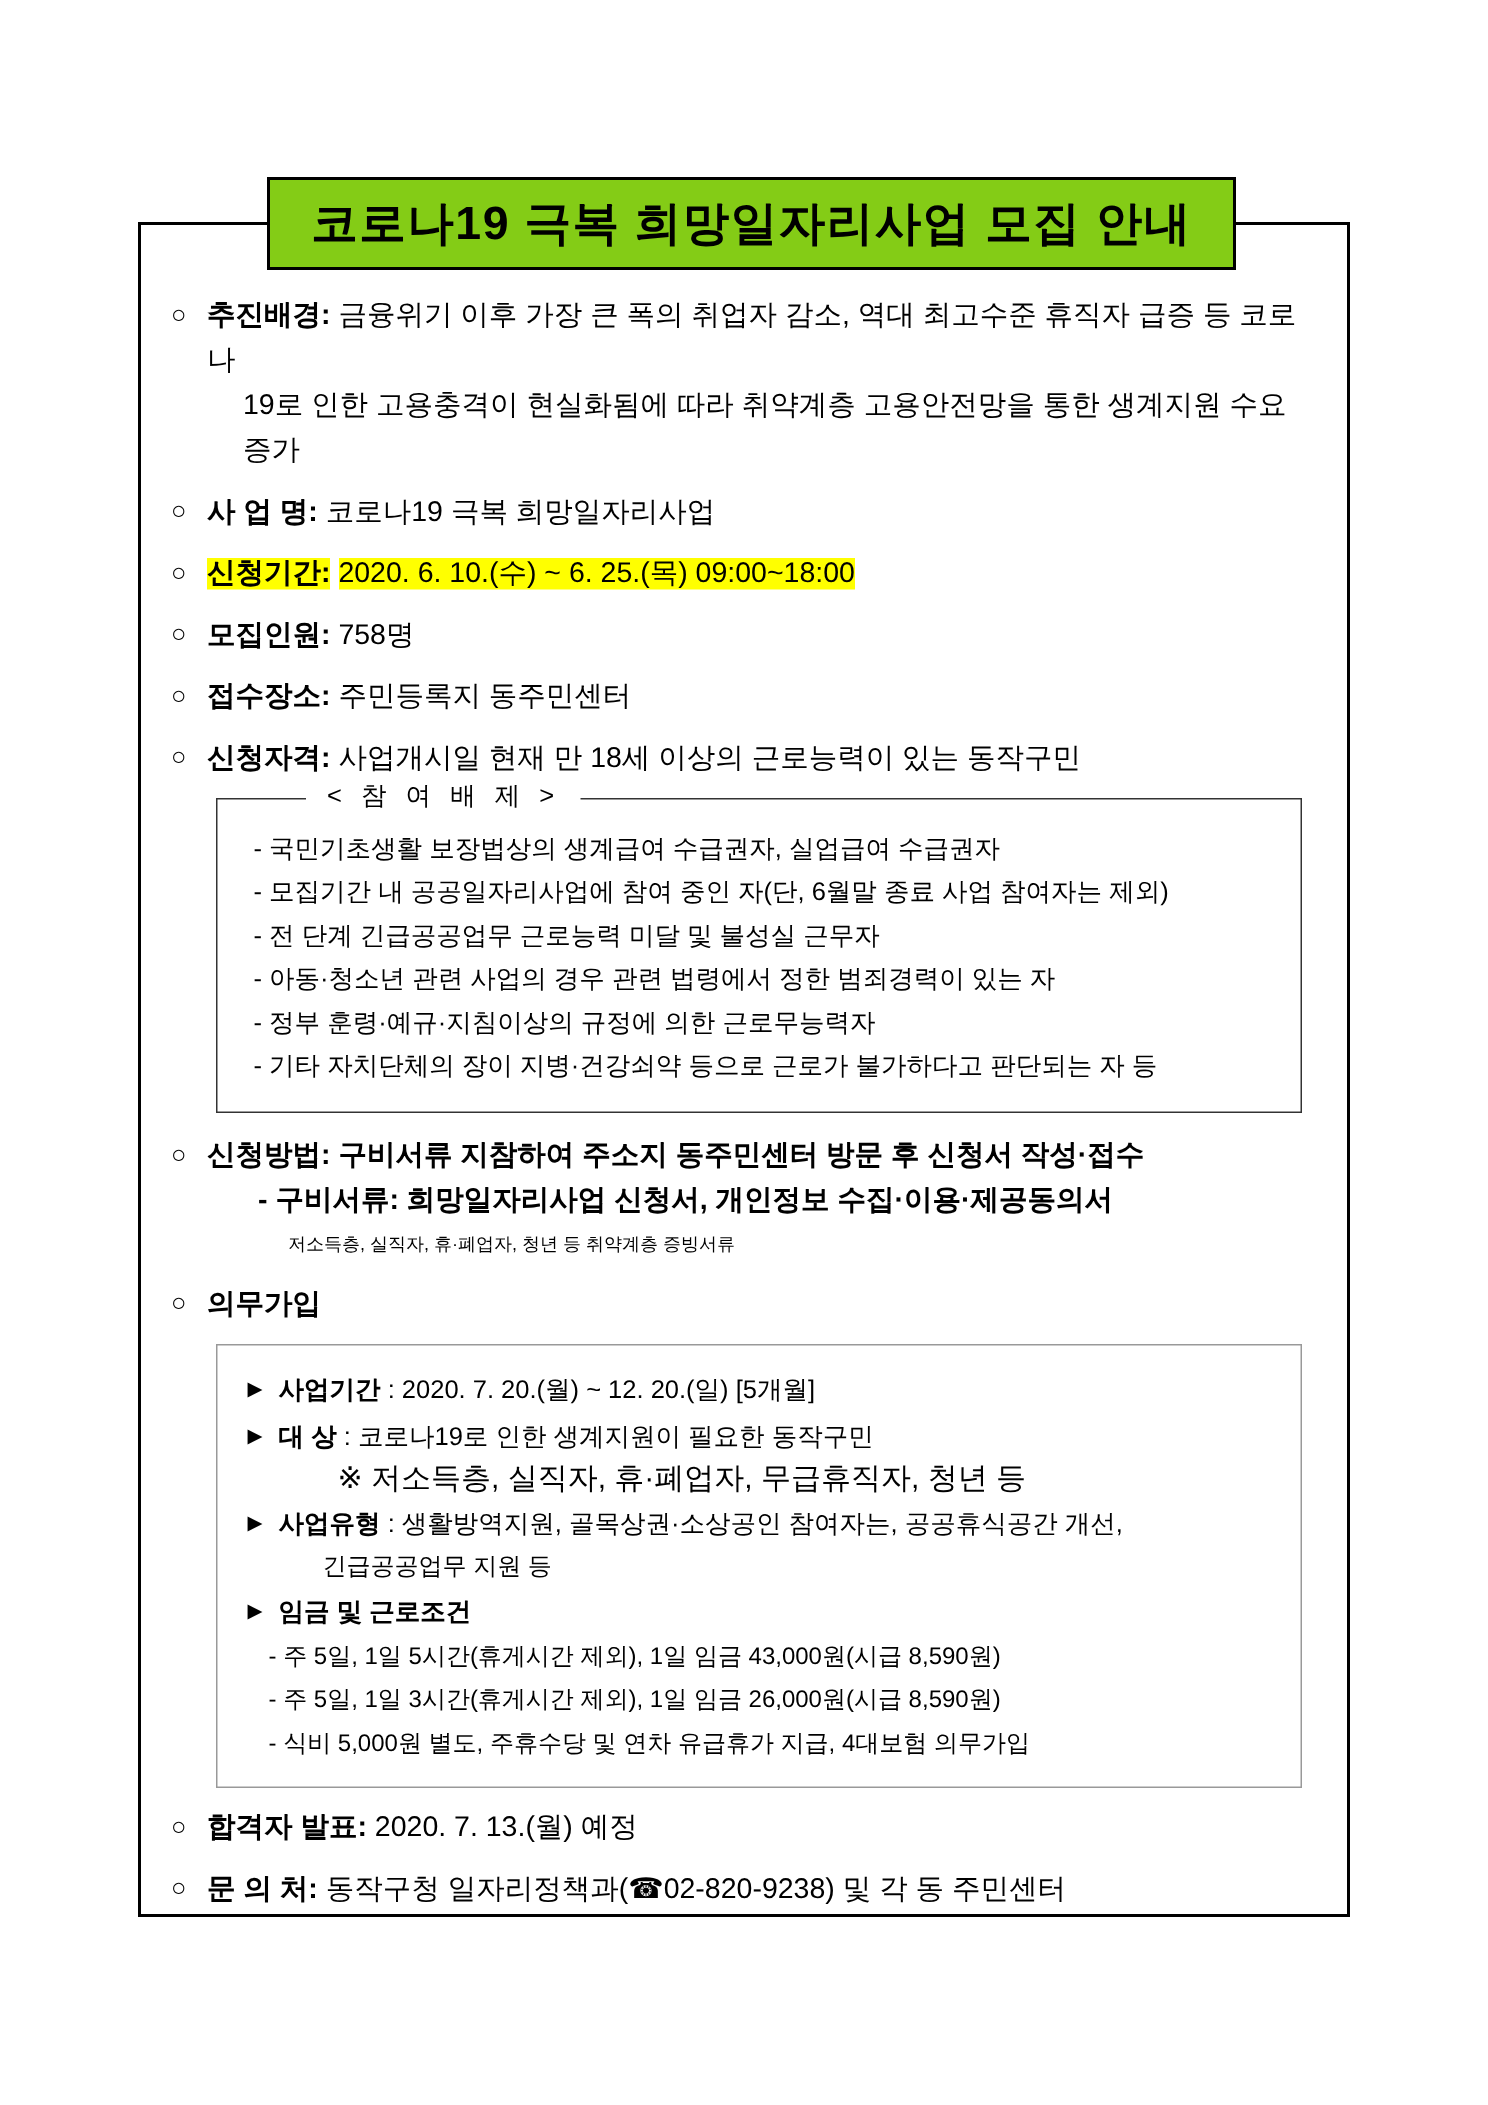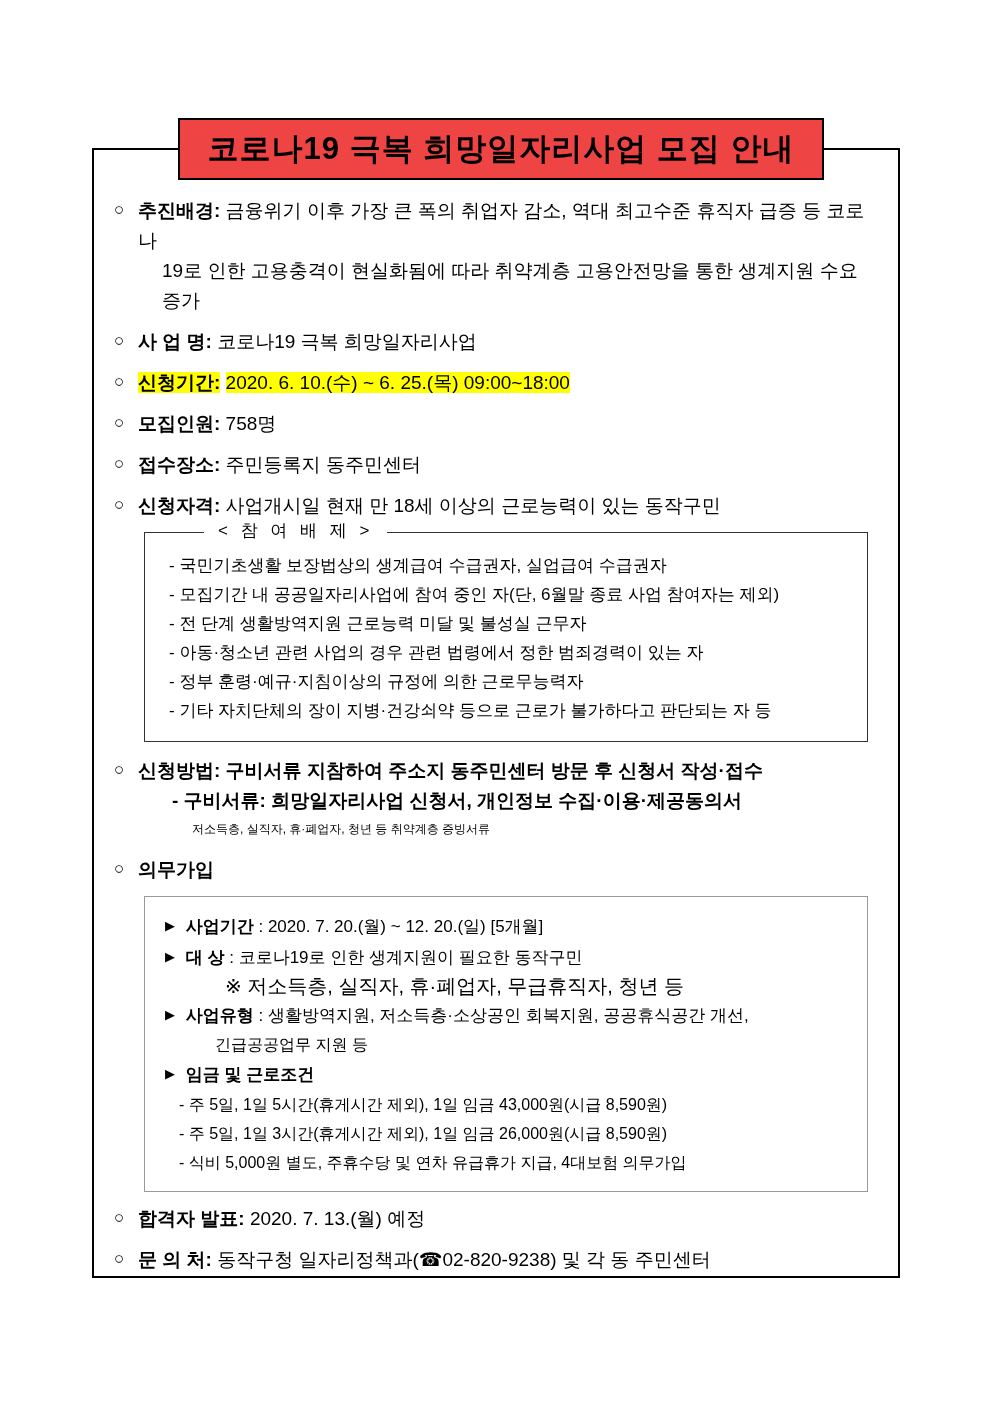--- a/index.html
+++ b/index.html
@@ -26,21 +26,21 @@
     box-sizing: border-box;
     background: #fff;
   }
 
   .title-box {
     position: absolute;
     left: 178px;
     top: 118px;
     width: 646px;
     height: 62px;
-    background: #ef4444;
+    background: #84cc16;
     border: 2px solid #000;
     box-sizing: border-box;
     display: flex;
     align-items: center;
     justify-content: center;
     z-index: 5;
   }
   .title-text {
     font-size: 31px;
     font-weight: bold;
@@ -224,21 +224,21 @@
       <span class="label">신청자격:</span>
       <span>사업개시일 현재 만 18세 이상의 근로능력이 있는 동작구민</span>
     </div>
   </div>
 
   <div class="excl-wrap">
     <div class="excl-header">&lt; 참 여 배 제 &gt;</div>
     <div class="excl-box">
       <div class="excl-item">-  국민기초생활 보장법상의 생계급여 수급권자, 실업급여 수급권자</div>
       <div class="excl-item">- 모집기간 내 공공일자리사업에 참여 중인 자(단, 6월말 종료 사업 참여자는 제외)</div>
-      <div class="excl-item">- 전 단계 생활방역지원 근로능력 미달 및 불성실 근무자</div>
+      <div class="excl-item">- 전 단계 긴급공공업무 근로능력 미달 및 불성실 근무자</div>
       <div class="excl-item">- 아동·청소년 관련 사업의 경우 관련 법령에서 정한 범죄경력이 있는 자</div>
       <div class="excl-item">- 정부 훈령·예규·지침이상의 규정에 의한 근로무능력자</div>
       <div class="excl-item">- 기타 자치단체의 장이 지병·건강쇠약 등으로 근로가 불가하다고 판단되는 자 등</div>
     </div>
   </div>
 
   <div class="row">
     <div class="bullet">○</div>
     <div class="row-body">
       <div class="nowrap">
@@ -266,21 +266,21 @@
       </div>
       <div class="ov-line">
         <span class="tri">▶</span>
         <span class="b">대     상</span>
         <span>: 코로나19로 인한 생계지원이 필요한 동작구민</span>
       </div>
       <div class="ov-sub">※ 저소득층, 실직자, 휴·폐업자, 무급휴직자, 청년 등</div>
       <div class="ov-line">
         <span class="tri">▶</span>
         <span class="b">사업유형</span>
-        <span>: 생활방역지원, 저소득층·소상공인 회복지원, 공공휴식공간 개선,</span>
+        <span>: 생활방역지원, 골목상권·소상공인 참여자는, 공공휴식공간 개선,</span>
       </div>
       <div class="ov-sub2">긴급공공업무 지원 등</div>
       <div class="ov-line">
         <span class="tri">▶</span>
         <span class="b">임금 및 근로조건</span>
       </div>
       <div class="ov-dash">- 주 5일, 1일 5시간(휴게시간 제외), 1일 임금 43,000원(시급 8,590원)</div>
       <div class="ov-dash">- 주 5일, 1일 3시간(휴게시간 제외), 1일 임금 26,000원(시급 8,590원)</div>
       <div class="ov-dash">- 식비 5,000원 별도, 주휴수당 및 연차 유급휴가 지급, 4대보험 의무가입</div>
     </div>

